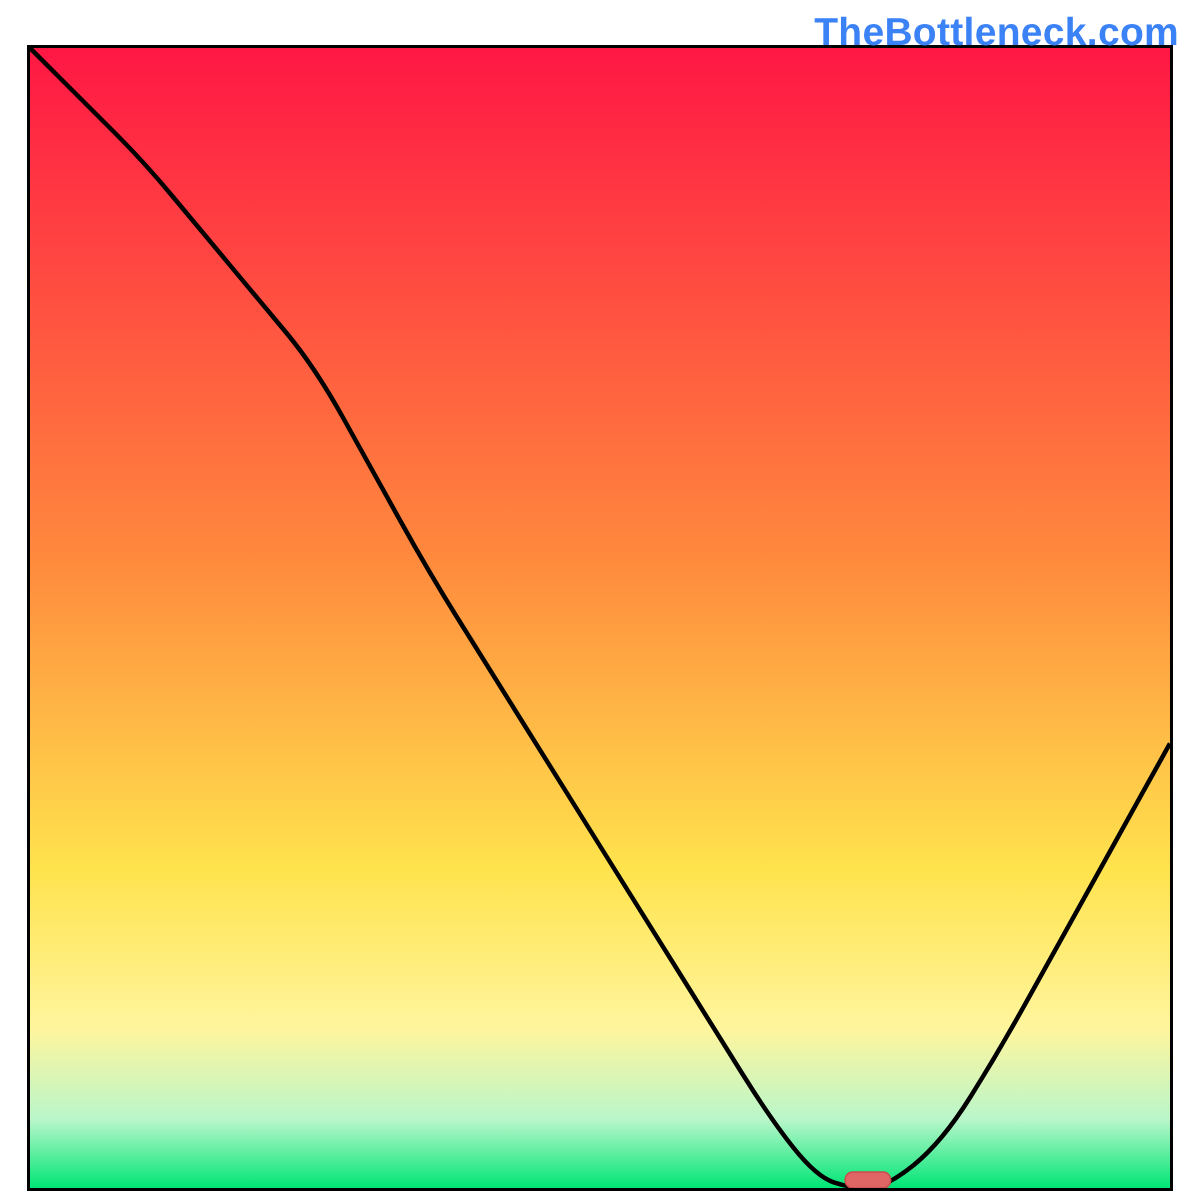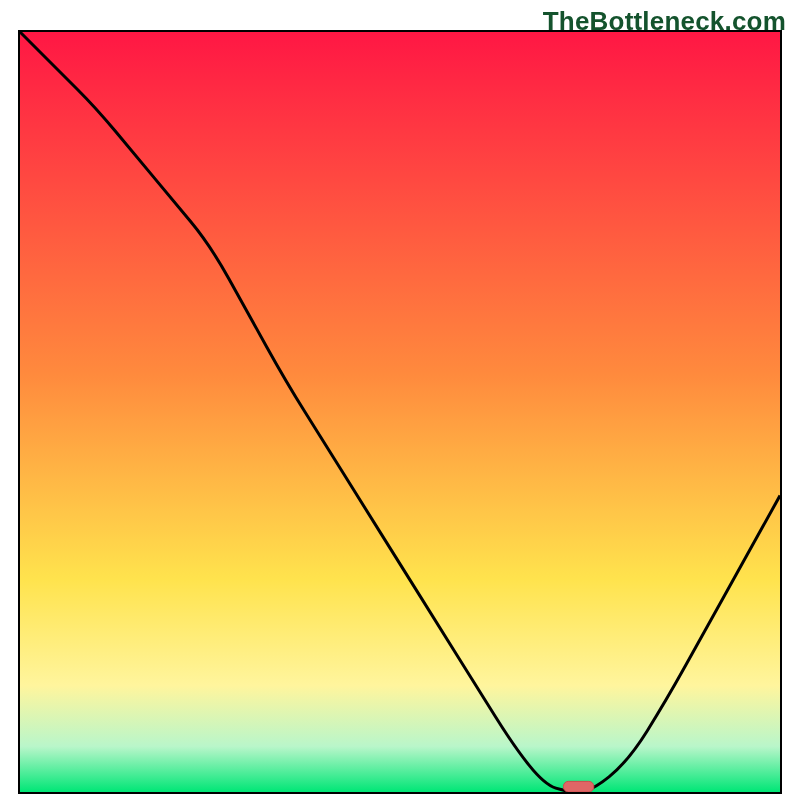--- a/index.html
+++ b/index.html
@@ -14,21 +14,21 @@
     position: relative;
     width: 800px;
     height: 800px;
   }
   .watermark {
     position: absolute;
     top: 6px;
     right: 14px;
     font-size: 26px;
     font-weight: 600;
-    color: #14532d;
+    color: #3b82f6;
     letter-spacing: 0.2px;
     z-index: 5;
   }
   .chart-frame {
     position: absolute;
     left: 18px;
     top: 30px;
     width: 764px;
     height: 764px;
     border: 2px solid #000000;

